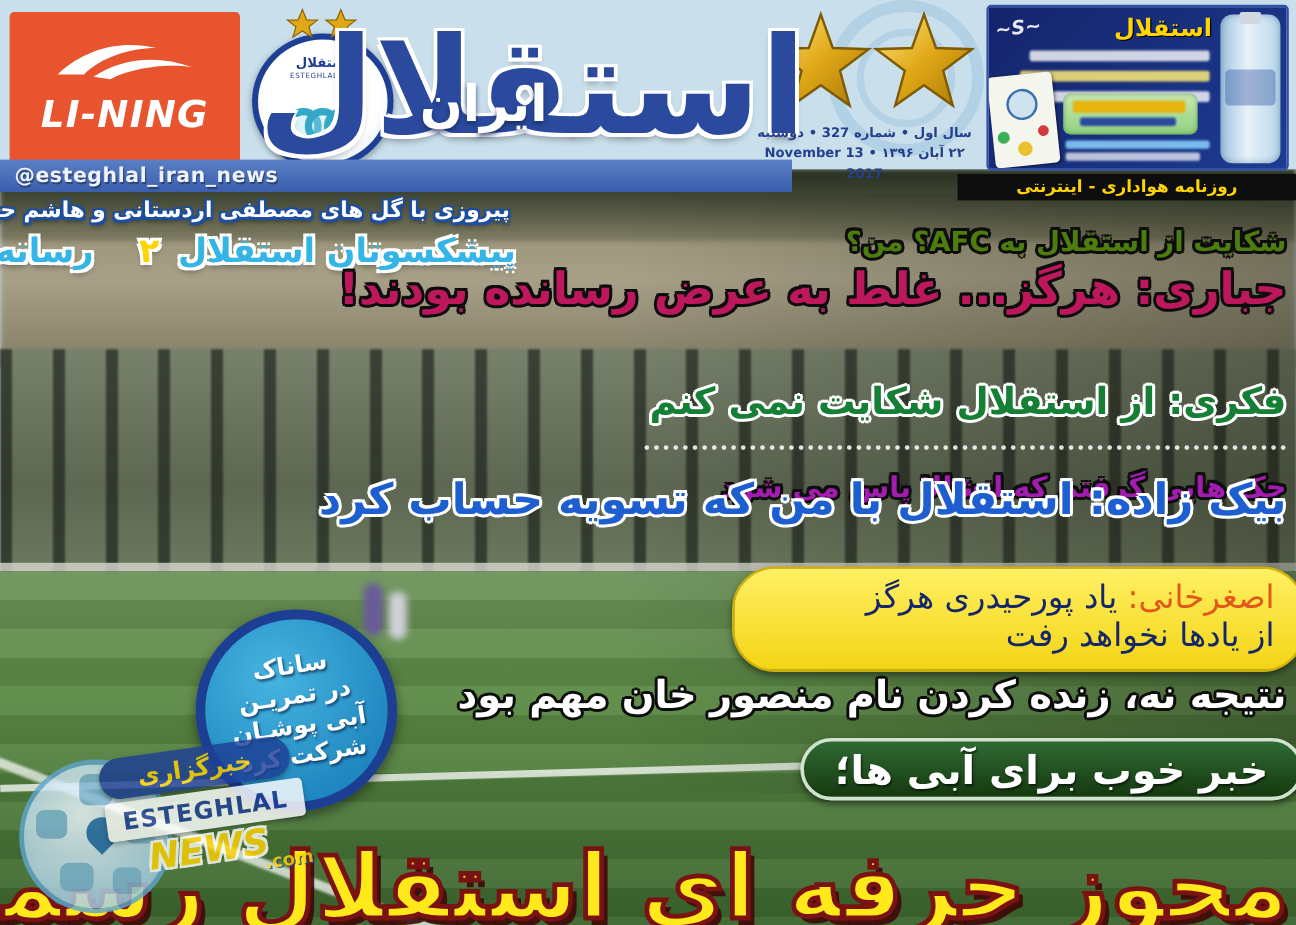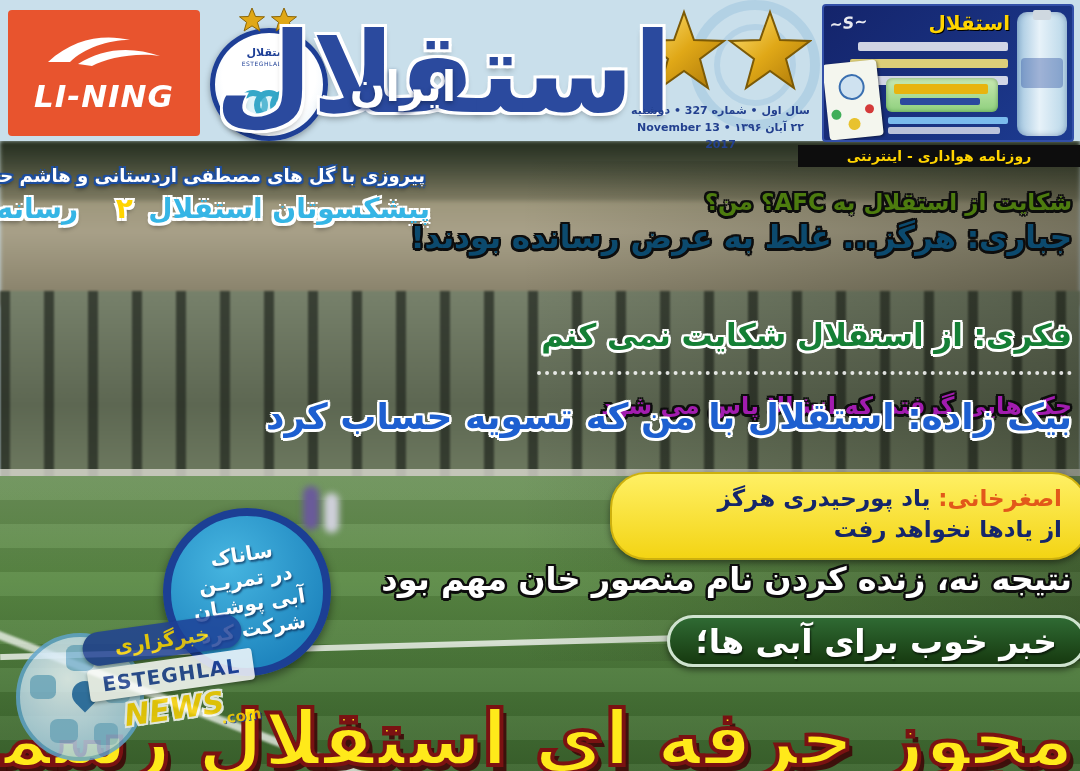--- a/index.html
+++ b/index.html
@@ -82,21 +82,21 @@
   .ad-carton{position:absolute;left:2px;bottom:2px;width:54px;height:76px;background:#f4f6ee;border-radius:4px;
       transform:rotate(-6deg);box-shadow:1px 1px 3px rgba(0,0,0,.5);overflow:hidden;}
   .ad-carton i{position:absolute;border-radius:50%;}
   .hl{position:absolute;right:8px;text-align:right;white-space:nowrap;font-weight:900;direction:rtl;}
   .ow{text-shadow:-2px -2px 0 #fff,2px -2px 0 #fff,-2px 2px 0 #fff,2px 2px 0 #fff,0 -2.5px 0 #fff,0 2.5px 0 #fff,-2.5px 0 0 #fff,2.5px 0 0 #fff;}
   .ob{text-shadow:-2px -2px 0 #0d0d0d,2px -2px 0 #0d0d0d,-2px 2px 0 #0d0d0d,2px 2px 0 #0d0d0d,0 -2.5px 0 #0d0d0d,0 2.5px 0 #0d0d0d,-2.5px 0 0 #0d0d0d,2.5px 0 0 #0d0d0d;}
   .dots{position:absolute;right:8px;top:371px;width:535px;border-top:4px dotted rgba(255,255,255,.85);}
   .ybox{position:absolute;right:-8px;top:472px;width:478px;height:88px;border-radius:36px;
         background:linear-gradient(180deg,#fff064,#f3d414);border:2px solid #cdb00e;
         box-shadow:0 3px 6px rgba(0,0,0,.45);padding:9px 24px 0 10px;direction:rtl;text-align:right;}
-  .ybox .l{font-size:23px;font-weight:700;color:#15266b;line-height:31px;white-space:nowrap;}
+  .ybox .l{font-size:27px;font-weight:400;color:#15266b;line-height:31px;white-space:nowrap;}
   .ybox .speaker{color:#e2581a;}
   .gbox{position:absolute;right:-6px;bottom:104px;height:52px;border-radius:26px;
         background:linear-gradient(180deg,#2f6a33,#16390f);border:3px solid #cfe3cf;
         display:flex;align-items:center;padding:0 26px;box-shadow:0 3px 6px rgba(0,0,0,.5);}
   .gbox span{color:#fff;font-size:33px;font-weight:900;direction:rtl;white-space:nowrap;
         text-shadow:1px 2px 2px rgba(0,0,0,.6);}
   .bighl{position:absolute;right:6px;bottom:-12px;font-size:76px;font-weight:900;color:#ffe91a;
         direction:rtl;white-space:nowrap;-webkit-text-stroke:4px #7a1212;
         text-shadow:5px 6px 0 rgba(62,8,8,.9);letter-spacing:1px;}
 
@@ -272,20 +272,23 @@
   </svg>
 
   <div class="masthead-title">استقلال</div>
   <div class="masthead-overlay">ایران</div>
 
   <div class="dateline">
     <div>سال اول  •  شماره 327  •  دوشنبه</div>
     <div>۲۲ آبان ۱۳۹۶  •  13 November 2017</div>
   </div>
 
+  <div class="insta-strip">
+    <span>@esteghlal_iran_news</span>
+  </div>
 
   <div class="paper-type">
     <span>روزنامه هواداری - اینترنتی</span>
   </div>
 
   <div class="ad">
     <div class="ad-brand">~S~</div>
     <div class="ad-title">استقلال</div>
     <div class="ad-bottle"></div>
     <div class="bar" style="right:64px;top:36px;width:150px;height:9px;background:rgba(255,255,255,.8);"></div>
@@ -307,21 +310,21 @@
 
   <div class="goals-line">پیروزی با گل های مصطفی اردستانی و هاشم حیدری</div>
   <div class="score-line">
     <span>پیشکسوتان استقلال</span> 
     <span class="num">۲</span> 
     <span>رسانه ورزش</span> 
     
   </div>
 
   <div class="hl ob" style="top:189px;font-size:23px;color:#4d7c0f;">شکایت از استقلال به AFC؟ من؟</div>
-  <div class="hl ob" style="top:219px;font-size:31px;color:#0c4a6e;">جباری: هرگز... غلط به عرض رسانده بودند!</div>
+  <div class="hl ob" style="top:219px;font-size:37px;color:#be185d;">جباری: هرگز... غلط به عرض رسانده بودند!</div>
 
   <div class="hl ow" style="top:317px;font-size:31px;color:#157f35;">فکری: از استقلال شکایت نمی کنم</div>
 
   <div class="dots"></div>
 
   <div class="hl ob" style="top:392px;font-size:24px;color:#a21caf;">چک هایی گرفتم که انشالا پاس می شود</div>
   <div class="hl ow" style="top:396px;font-size:36px;color:#1d5fd0;margin-left:44px;">بیک زاده: استقلال با من که تسویه حساب کرد</div>
 
   <div class="ybox">
     <div class="l"><span class="speaker">اصغرخانی:</span><span> یاد پورحیدری هرگز</span></div>

